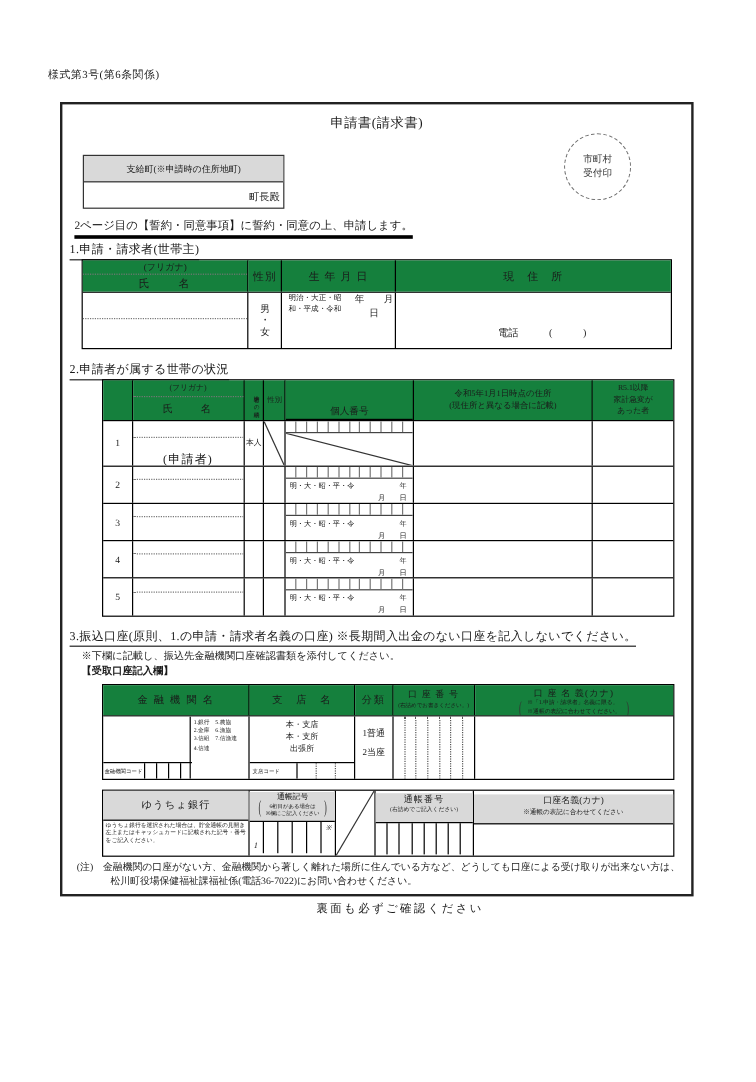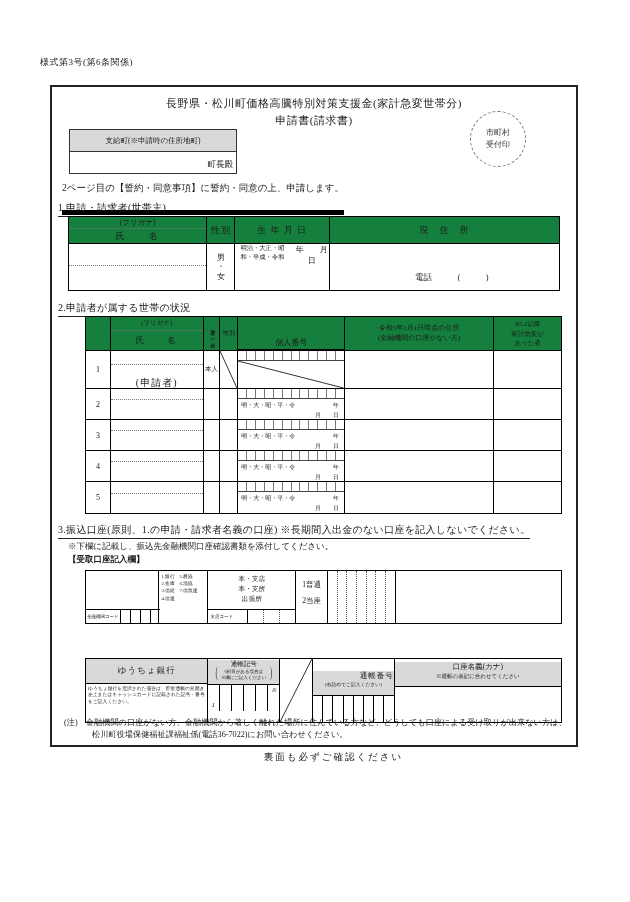--- a/index.html
+++ b/index.html
@@ -17,21 +17,21 @@
 
   .title { position:absolute; top:8px; left:0; right:0; text-align:center; font-size:11px; line-height:1.55; letter-spacing:.5px; }
 
   .town-box { position:absolute; left:17px; top:42px; width:168px; border:1.5px solid #333; }
   .town-head { height:22px; background:#d9d9d9; border-bottom:1px solid #333; font-size:7.5px; display:flex; align-items:center; justify-content:center; }
   .town-body { height:21px; font-size:8.5px; display:flex; align-items:flex-end; justify-content:flex-end; padding:0 3px 2px 0; }
 
   .stamp { position:absolute; left:418px; top:24px; width:56px; height:56px; border:1px dashed #777; border-radius:50%;
     display:flex; flex-direction:column; align-items:center; justify-content:center; font-size:8px; line-height:1.5; color:#333; }
 
-  .pledge { position:absolute; left:10px; top:95px; font-size:9.5px; border-bottom:5px solid #000000; padding-bottom:15px; }
+  .pledge { position:absolute; left:10px; top:95px; font-size:9.5px; border-bottom:3px solid #000000; padding-bottom:1px; }
 
   .sec-h { position:absolute; font-size:10px; border-bottom:1px solid #222; padding-bottom:1px; letter-spacing:.3px; }
   .sec1-h { left:6px; top:114px; }
   .sec2-h { left:6px; top:214px; }
   .sec3-h { left:6px; top:436px; }
 
   
   .tbl { position:absolute; border:1.5px solid #000; display:flex; flex-direction:column; }
   .tr { display:flex; }
   .td { border-right:1px solid #000; position:relative; overflow:hidden; }
@@ -131,21 +131,21 @@
   .t4 { left:33px; top:571px; width:477px; flex-direction:row; }
   .t4 .col { border-right:1px solid #000; position:relative; }
   .t4 .col:last-child { border-right:none; }
   .t4 .c1 { width:123px; } .t4 .c2 { width:72px; } .t4 .c3 { width:33px; }
   .t4 .c4 { width:82px; } .t4 .c5 { width:167px; }
   .t4 .head { height:25px; background:#d9d9d9; border-bottom:1px solid #000; }
   .t4 .body { height:26px; }
   .t4 .h-bank { font-size:8.5px; letter-spacing:1px; display:flex; align-items:center; justify-content:center; height:100%; }
   .t4 .h-sym-t { font-size:6.5px; text-align:center; margin-top:1px; }
   .t4 .bparen { position:relative; margin:0 auto; width:fit-content; padding:0 6px; font-size:4.5px; line-height:1.4; text-align:center; }
-  .t4 .h-no-t { font-size:7.5px; letter-spacing:1px; text-align:right; margin-top:12px; }
+  .t4 .h-no-t { font-size:7.5px; letter-spacing:1px; text-align:center; margin-top:2px; }
   .t4 .h-no-s { font-size:4.8px; text-align:center; }
   .t4 .h-hd-t { font-size:7.5px; text-align:center; margin-top:3px; }
   .t4 .h-hd-s { font-size:5.5px; text-align:center; margin-top:1px; }
   .t4 .ynote { font-size:4.8px; line-height:1.35; padding:2px 1px 0 2px; }
   .t4 .ycells { display:flex; height:100%; }
   .t4 .ycells i { flex:1; border-left:1px solid #000; position:relative; }
   .t4 .ycells i:first-child { border-left:none; }
   .t4 .yfirst { font-size:7px; position:absolute; bottom:2px; left:3px; }
   .t4 .ymark { font-size:5.5px; position:absolute; top:1px; left:50%; transform:translateX(-50%); }
   .t4 .diagsvg { position:absolute; inset:0; width:100%; height:100%; }
@@ -156,21 +156,20 @@
   .footer { position:absolute; left:0; right:0; top:751px; text-align:center; font-size:9.5px; letter-spacing:2px;margin-left:37px; }
 </style>
 </head>
 <body>
 
 <div class="form-code">様式第3号(第6条関係)</div>
 
 <div class="main-box">
 
   <div class="title">
-    <div>長野県・松川町価格高騰特別対策支援金(家計急変世帯分)</div>
     <div>申請書(請求書)</div>
   </div>
 
   <div class="town-box">
     <div class="town-head">支給町(※申請時の住所地町)</div>
     <div class="town-body">町長殿</div>
   </div>
 
   <div class="stamp">
     <span>市町村</span>
@@ -219,21 +218,21 @@
       </div>
       <div class="td c-rel shade cen">
         <div class="v-rel">申請者との続柄</div>
       </div>
       <div class="td c-sex shade cen h-sex">性別</div>
       <div class="td c-myn shade">
         <div class="h-my-top cen">個人番号</div>
         <div class="h-my-bot cen">生年月日</div>
       </div>
       <div class="td c-ad shade cen h-ad pre">令和5年1月1日時点の住所
-(金融機関の口座がない方)</div>
+(現住所と異なる場合に記載)</div>
       <div class="td c-chg shade cen h-chg pre">R5.1以降
 家計急変が
 あった者</div>
     </div>
 
     <div class="tr r1">
       <div class="td c-no cen d-no">1</div>
       <div class="td c-nm">
         <div class="nm-dot dotline"></div>
         <div class="d-appname cen">(申請者)</div>
@@ -396,20 +395,36 @@
       <div class="td c-ad"></div>
       <div class="td c-chg"></div>
     </div>
   </div>
 
   <div class="sec-h sec3-h">3.振込口座(原則、1.の申請・請求者名義の口座) ※長期間入出金のない口座を記入しないでください。</div>
   <div class="s3-note">※下欄に記載し、振込先金融機関口座確認書類を添付してください。</div>
   <div class="s3-label">【受取口座記入欄】</div>
 
   <div class="tbl t3">
+    <div class="tr hrow">
+      <div class="td c-bk shade cen hcell">金 融 機 関 名</div>
+      <div class="td c-br shade cen hcell">支　店　名</div>
+      <div class="td c-ty shade cen hcell">分類</div>
+      <div class="td c-no shade">
+        <div class="h-no-t">口 座 番 号</div>
+        <div class="h-no-s">(右詰めでお書きください。)</div>
+      </div>
+      <div class="td c-hd shade">
+        <div class="h-hd-t">口 座 名 義(カナ)</div>
+        <div class="bparen">
+          <div>※「1.申請・請求者」名義に限る。</div>
+          <div>※通帳の表記に合わせてください。</div>
+        </div>
+      </div>
+    </div>
     <div class="tr drow">
       <div class="td c-bk">
         <div class="kinds pre">1.銀行　5.農協
 2.金庫　6.漁協
 3.信組　7.信漁連
 4.信連</div>
         <div class="codestrip">
           <div class="lbl">金融機関コード</div>
           <i></i>
             <i></i>

